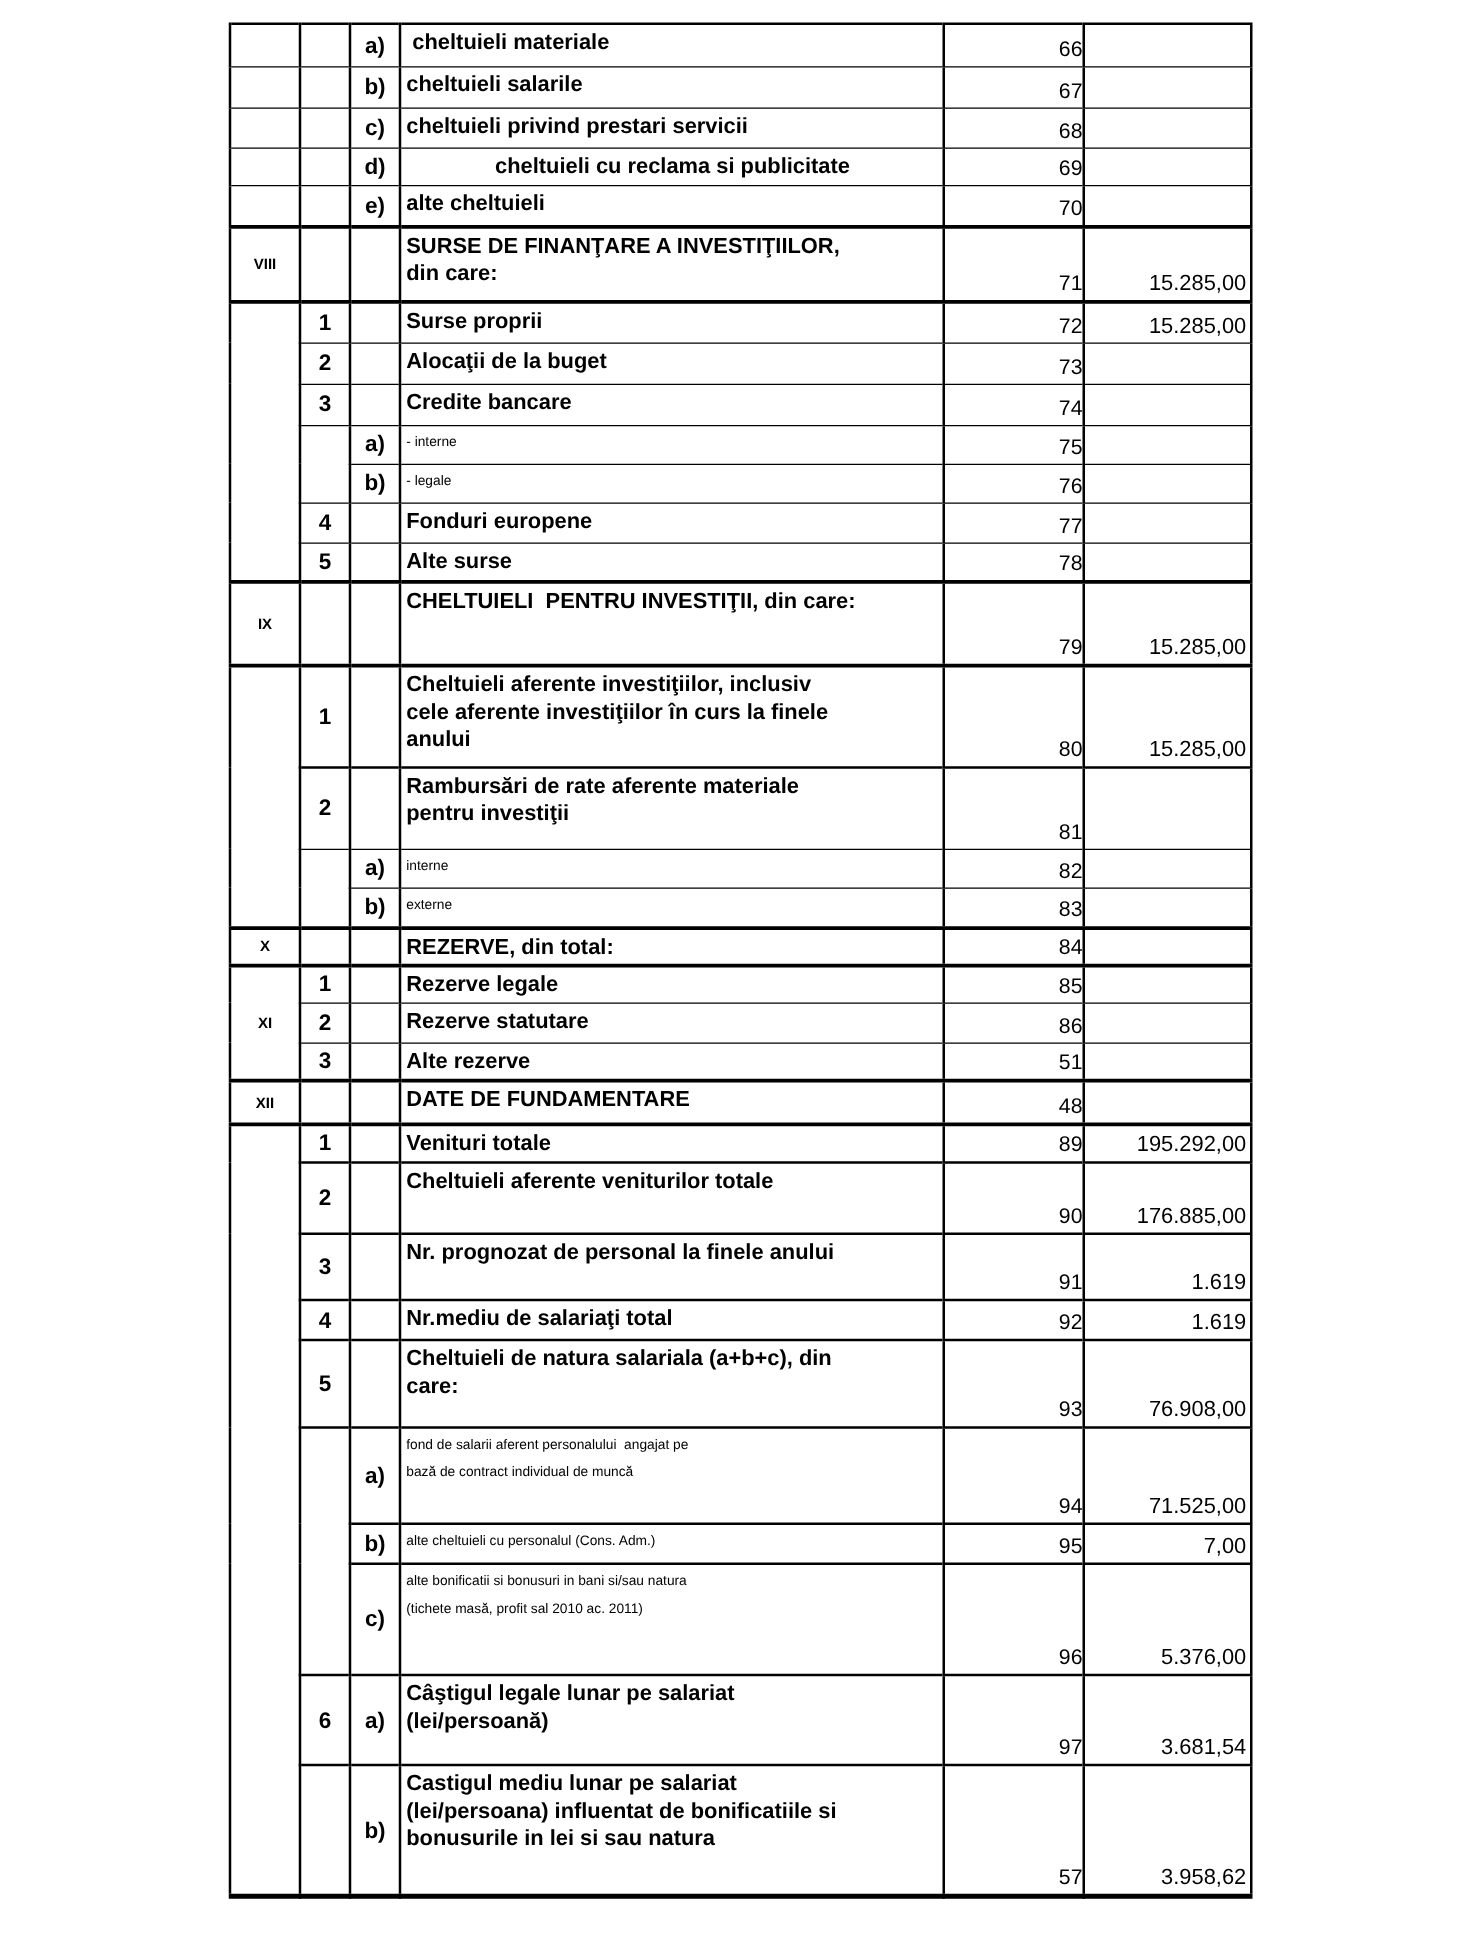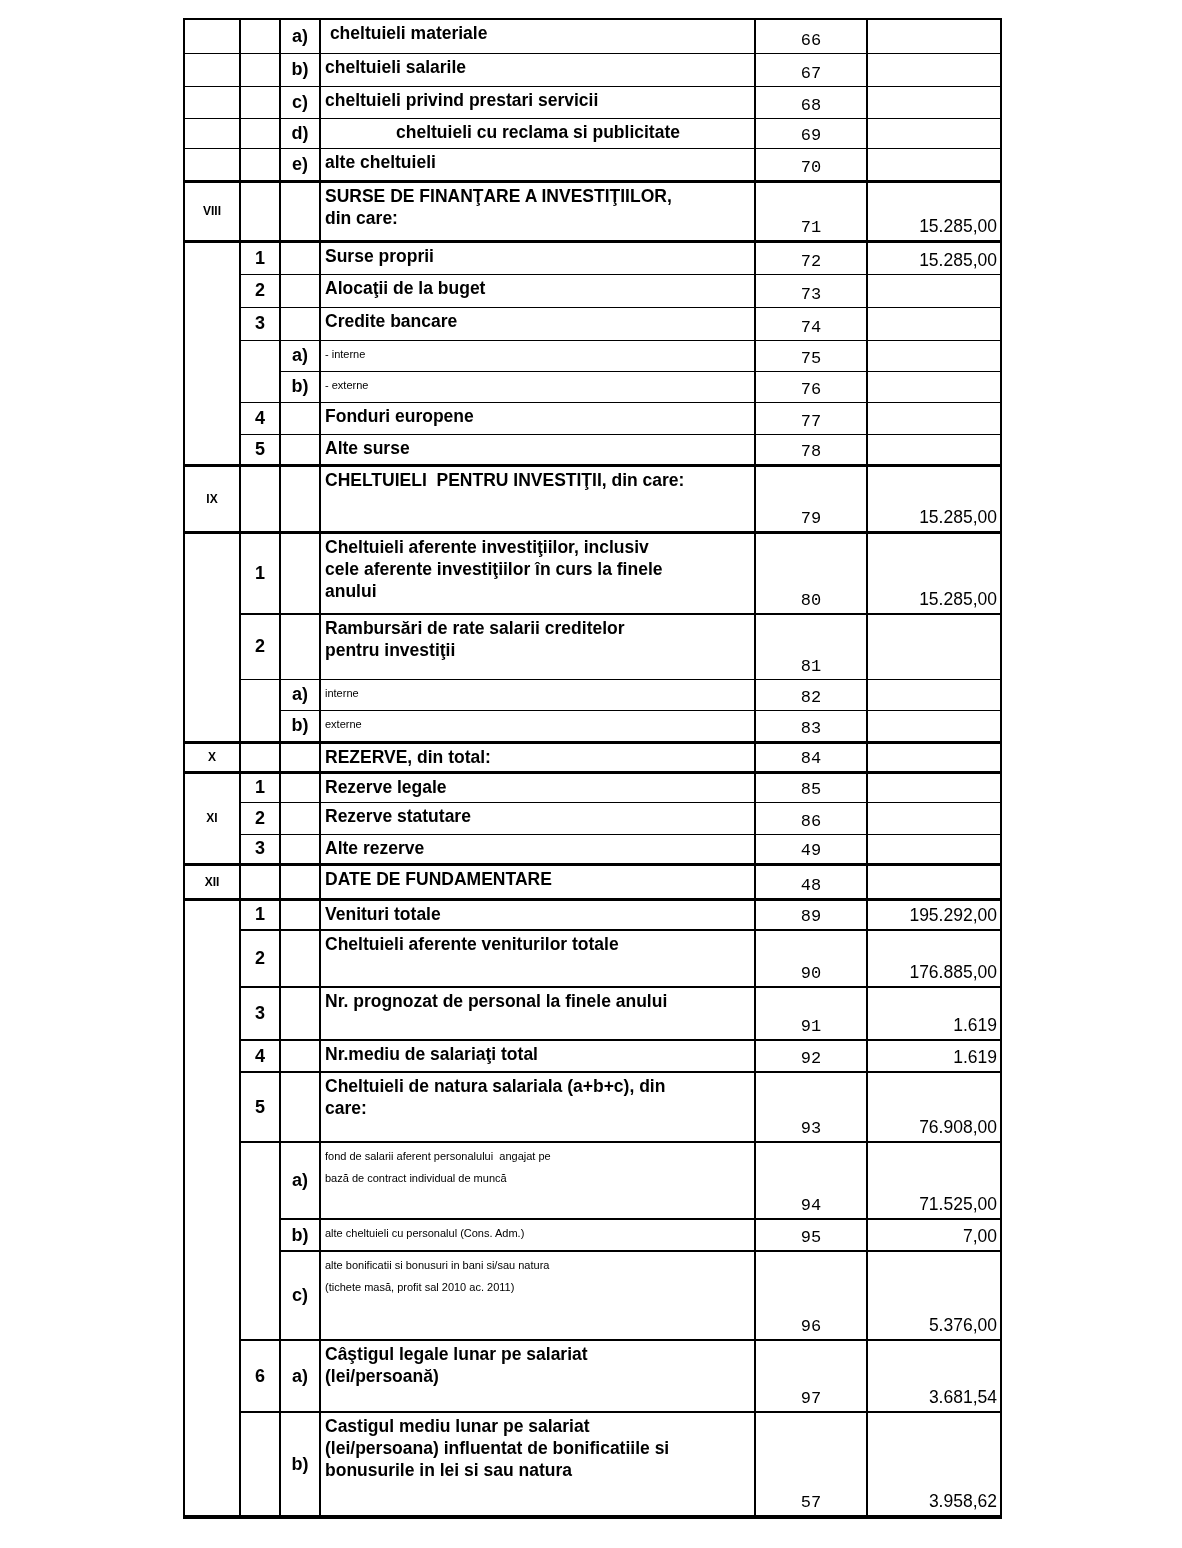--- a/index.html
+++ b/index.html
@@ -23,22 +23,22 @@
   .c-item{font-weight:bold;font-size:18px;text-align:center;}
   .c-letter{font-weight:bold;font-size:18px;text-align:center;}
   .c-desc{
     vertical-align:top;text-align:left;
     font-weight:bold;font-size:17.5px;line-height:22px;
     padding:2px 3px 2px 4px;white-space:pre-wrap;
   }
   .c-desc.reg{font-weight:normal;font-size:11px;}
   .c-desc.center{text-align:center;}
   .c-line{
-    vertical-align:bottom;text-align:center;
-    font-size:17px;font-weight:normal;padding:0 0 3px 0;font-family:Liberation Mono, monospace;
+    vertical-align:bottom;text-align:right;
+    font-size:17px;font-weight:normal;padding:0 0 3px 0;
   }
   .c-val{
     vertical-align:bottom;text-align:right;
     font-size:17.5px;font-weight:normal;padding:0 3px 3px 0;
   }
 </style>
 </head>
 <body>
 
 <div>
@@ -136,21 +136,21 @@
 <tr style="height:31px">
   <td class="c-item" rowspan="2"></td>
   <td class="c-letter">a)</td>
   <td class="c-desc reg">- interne</td>
   <td class="c-line">75</td>
   <td class="c-val"></td>
 </tr>
 
 <tr style="height:31px">
   <td class="c-letter">b)</td>
-  <td class="c-desc reg">- externe</td>
+  <td class="c-desc reg">- legale</td>
   <td class="c-line">76</td>
   <td class="c-val"></td>
 </tr>
 
 <tr style="height:32px">
   <td class="c-item">4</td>
   <td class="c-letter"></td>
   <td class="c-desc">Fonduri europene</td>
   <td class="c-line">77</td>
   <td class="c-val"></td>
@@ -180,21 +180,21 @@
   <td class="c-desc">Cheltuieli aferente investiţiilor, inclusiv
 cele aferente investiţiilor în curs la finele
 anului</td>
   <td class="c-line">80</td>
   <td class="c-val">15.285,00</td>
 </tr>
 
 <tr class="t2" style="height:65px">
   <td class="c-item">2</td>
   <td class="c-letter"></td>
-  <td class="c-desc">Rambursări de rate salarii creditelor
+  <td class="c-desc">Rambursări de rate aferente materiale
 pentru investiţii</td>
   <td class="c-line">81</td>
   <td class="c-val"></td>
 </tr>
 
 <tr style="height:31px">
   <td class="c-item" rowspan="2"></td>
   <td class="c-letter">a)</td>
   <td class="c-desc reg">interne</td>
   <td class="c-line">82</td>
@@ -231,21 +231,21 @@
   <td class="c-letter"></td>
   <td class="c-desc">Rezerve statutare</td>
   <td class="c-line">86</td>
   <td class="c-val"></td>
 </tr>
 
 <tr style="height:30px">
   <td class="c-item">3</td>
   <td class="c-letter"></td>
   <td class="c-desc">Alte rezerve</td>
-  <td class="c-line">49</td>
+  <td class="c-line">51</td>
   <td class="c-val"></td>
 </tr>
 
 <tr class="t3" style="height:35px">
   <td class="c-roman">XII</td>
   <td class="c-item"></td>
   <td class="c-letter"></td>
   <td class="c-desc">DATE DE FUNDAMENTARE</td>
   <td class="c-line">48</td>
   <td class="c-val"></td>

